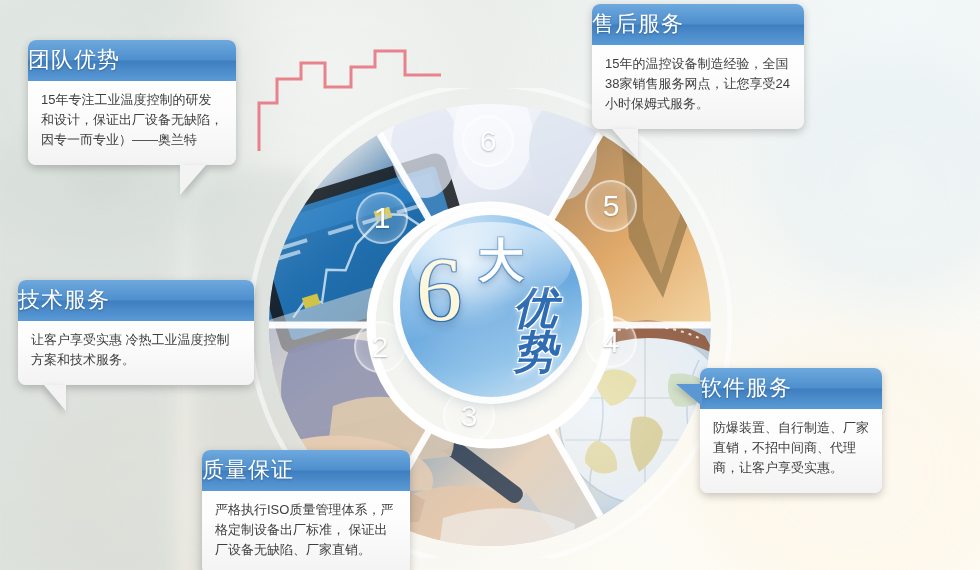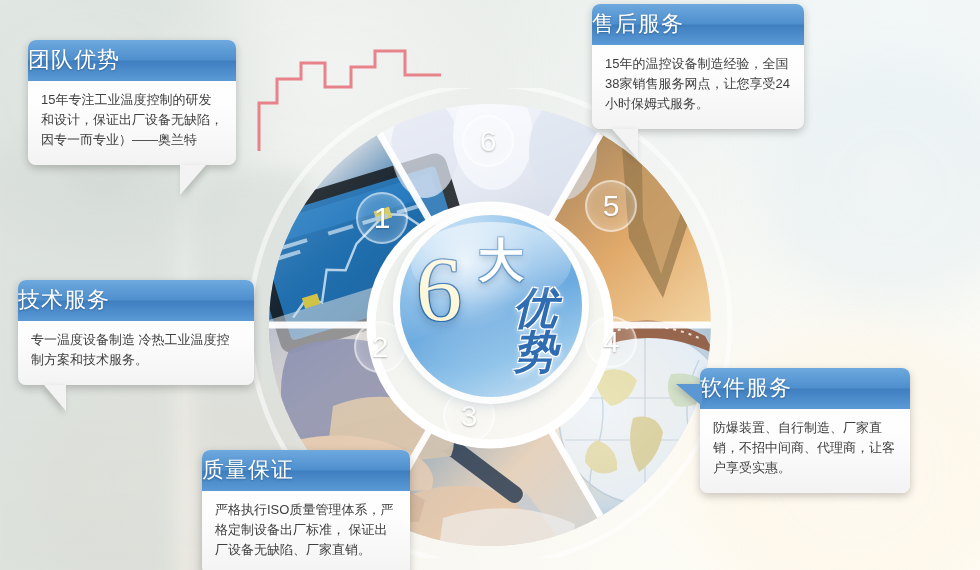--- a/index.html
+++ b/index.html
@@ -136,21 +136,21 @@
   #card-after .tail{left:20px;top:100%;border-right:0 solid transparent;
     border-top:30px solid #f3f3f3;border-left:26px solid transparent;
     filter:drop-shadow(-2px 3px 3px rgba(0,0,0,.18));}
 
   #card-hard{left:764px;top:140px;width:210px;}
   #card-hard .tail{left:-24px;top:44px;
     border-top:0 solid transparent;border-right:26px solid #ffffff;
     border-bottom:24px solid transparent;
     filter:drop-shadow(-3px 2px 3px rgba(0,0,0,.16));}
 
-  #card-soft{left:700px;top:368px;width:210px;}
+  #card-soft{left:700px;top:368px;width:182px;}
   #card-soft .tail{left:-24px;top:16px;
     border-top:0 solid transparent;border-right:26px solid #5a97d3;
     border-bottom:22px solid transparent;
     filter:drop-shadow(-3px 2px 3px rgba(0,0,0,.16));}
 
   #card-quality{left:202px;top:450px;width:208px;}
 
   #card-tech{left:18px;top:280px;width:236px;}
   #card-tech .tail{left:26px;top:100%;
     border-right:0 solid transparent;border-top:26px solid #f3f3f3;
@@ -357,17 +357,17 @@
   </div>
 
   <div class="card" id="card-quality">
     <div class="card-hd">质量保证</div>
     <div class="card-bd">严格执行ISO质量管理体系，严格定制设备出厂标准，    保证出厂设备无缺陷、厂家直销。</div>
 
   </div>
 
   <div class="card" id="card-tech">
     <div class="card-hd">技术服务</div>
-    <div class="card-bd">专一温度设备制造    冷热工业温度控制方案和技术服务。</div>
+    <div class="card-bd">让客户享受实惠    冷热工业温度控制方案和技术服务。</div>
     <div class="tail"></div>
   </div>
 
 </div>
 
 </body></html>

